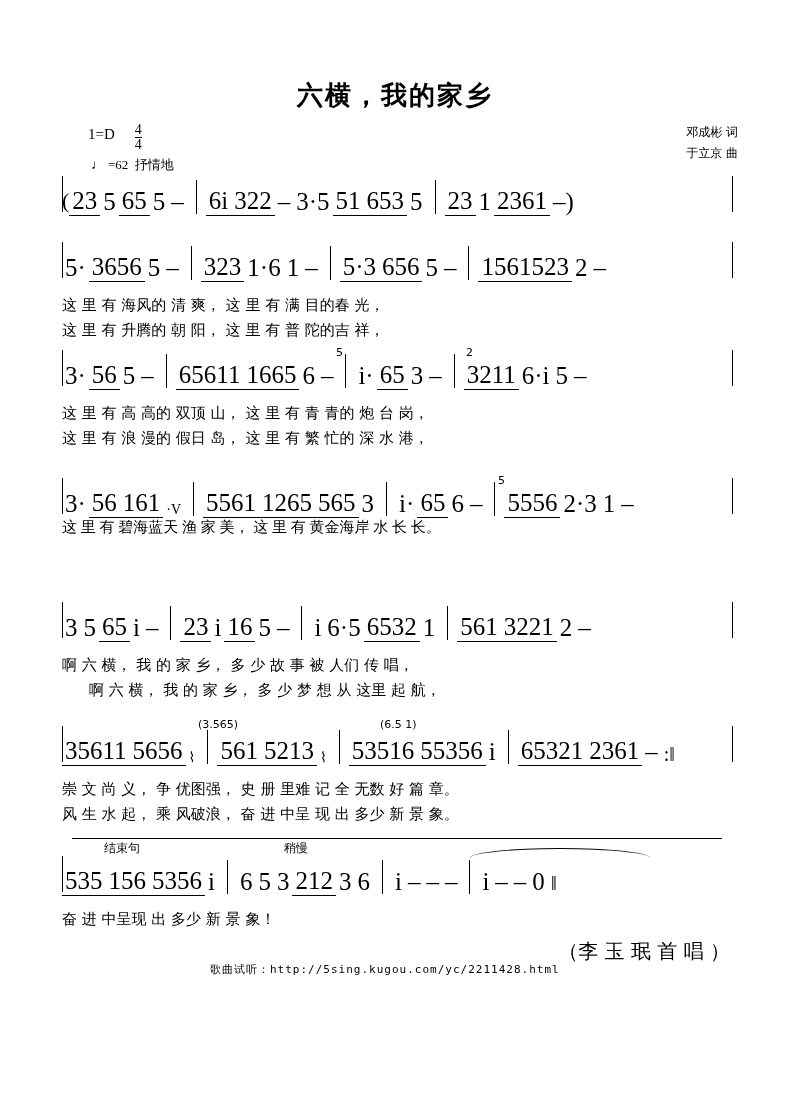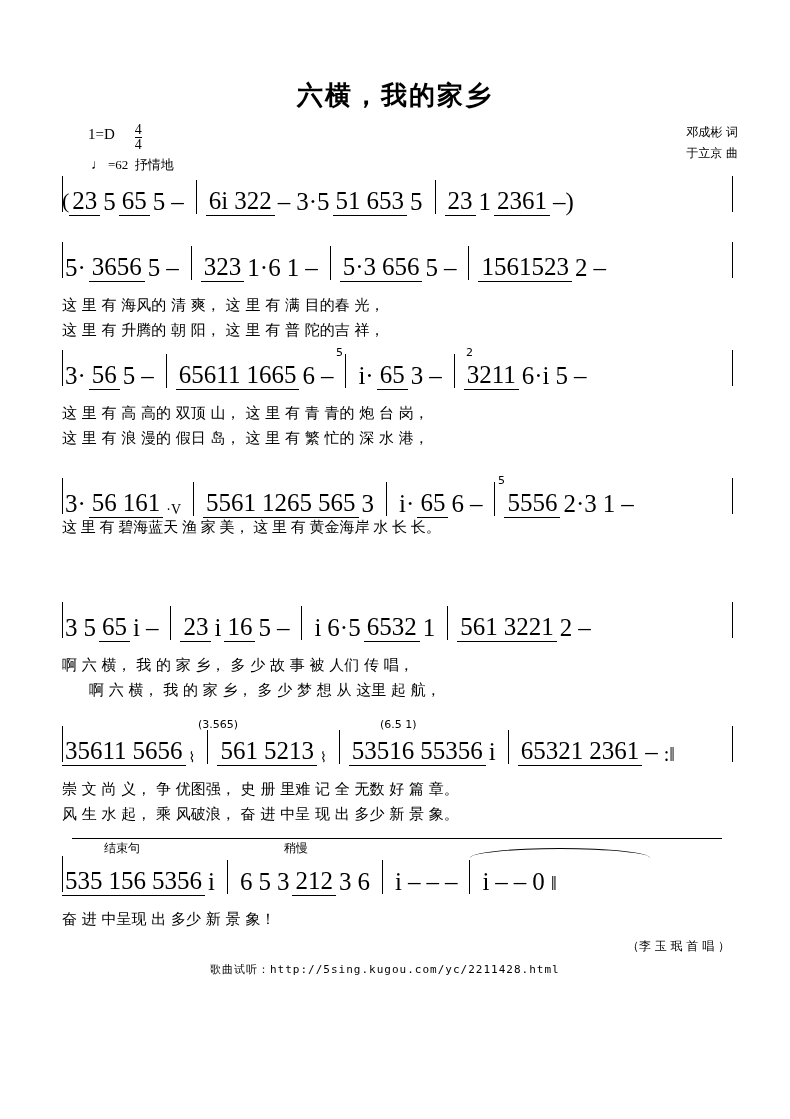--- a/index.html
+++ b/index.html
@@ -47,21 +47,21 @@
   .u1{border-bottom:1px solid #000;}
   .lyr{
     display:flex;
     font-family:"DejaVu Sans", sans-serif;
     font-size:15px;
     letter-spacing:1px;
     white-space:nowrap;
     color:#000;
   }
 
-  .footer-credit{position:absolute;right:60px;top:938px;font-size:12px;font-family:"DejaVu Sans",sans-serif;}
+  .footer-credit{position:absolute;right:60px;top:938px;font-size:20px;font-family:"DejaVu Sans",sans-serif;}
   .footer-url{position:absolute;left:210px;top:962px;font-size:11px;font-family:"DejaVu Sans Mono",monospace;letter-spacing:1px;}
   .plain-tag{position:absolute;font-size:12px;font-family:"DejaVu Sans",sans-serif;}
   .longline{position:absolute;height:1px;background:#000;}
   .vline{position:absolute;width:1px;background:#000;}
   .slur{position:absolute;border-top:1.4px solid #000;border-radius:50%/100% 100% 0 0;height:9px;}
   .small-num{position:absolute;font-size:11px;font-family:"DejaVu Sans",sans-serif;}
   .paren{position:absolute;font-size:22px;font-family:"Liberation Serif",serif;}
 </style>
 </head>
 <body>

